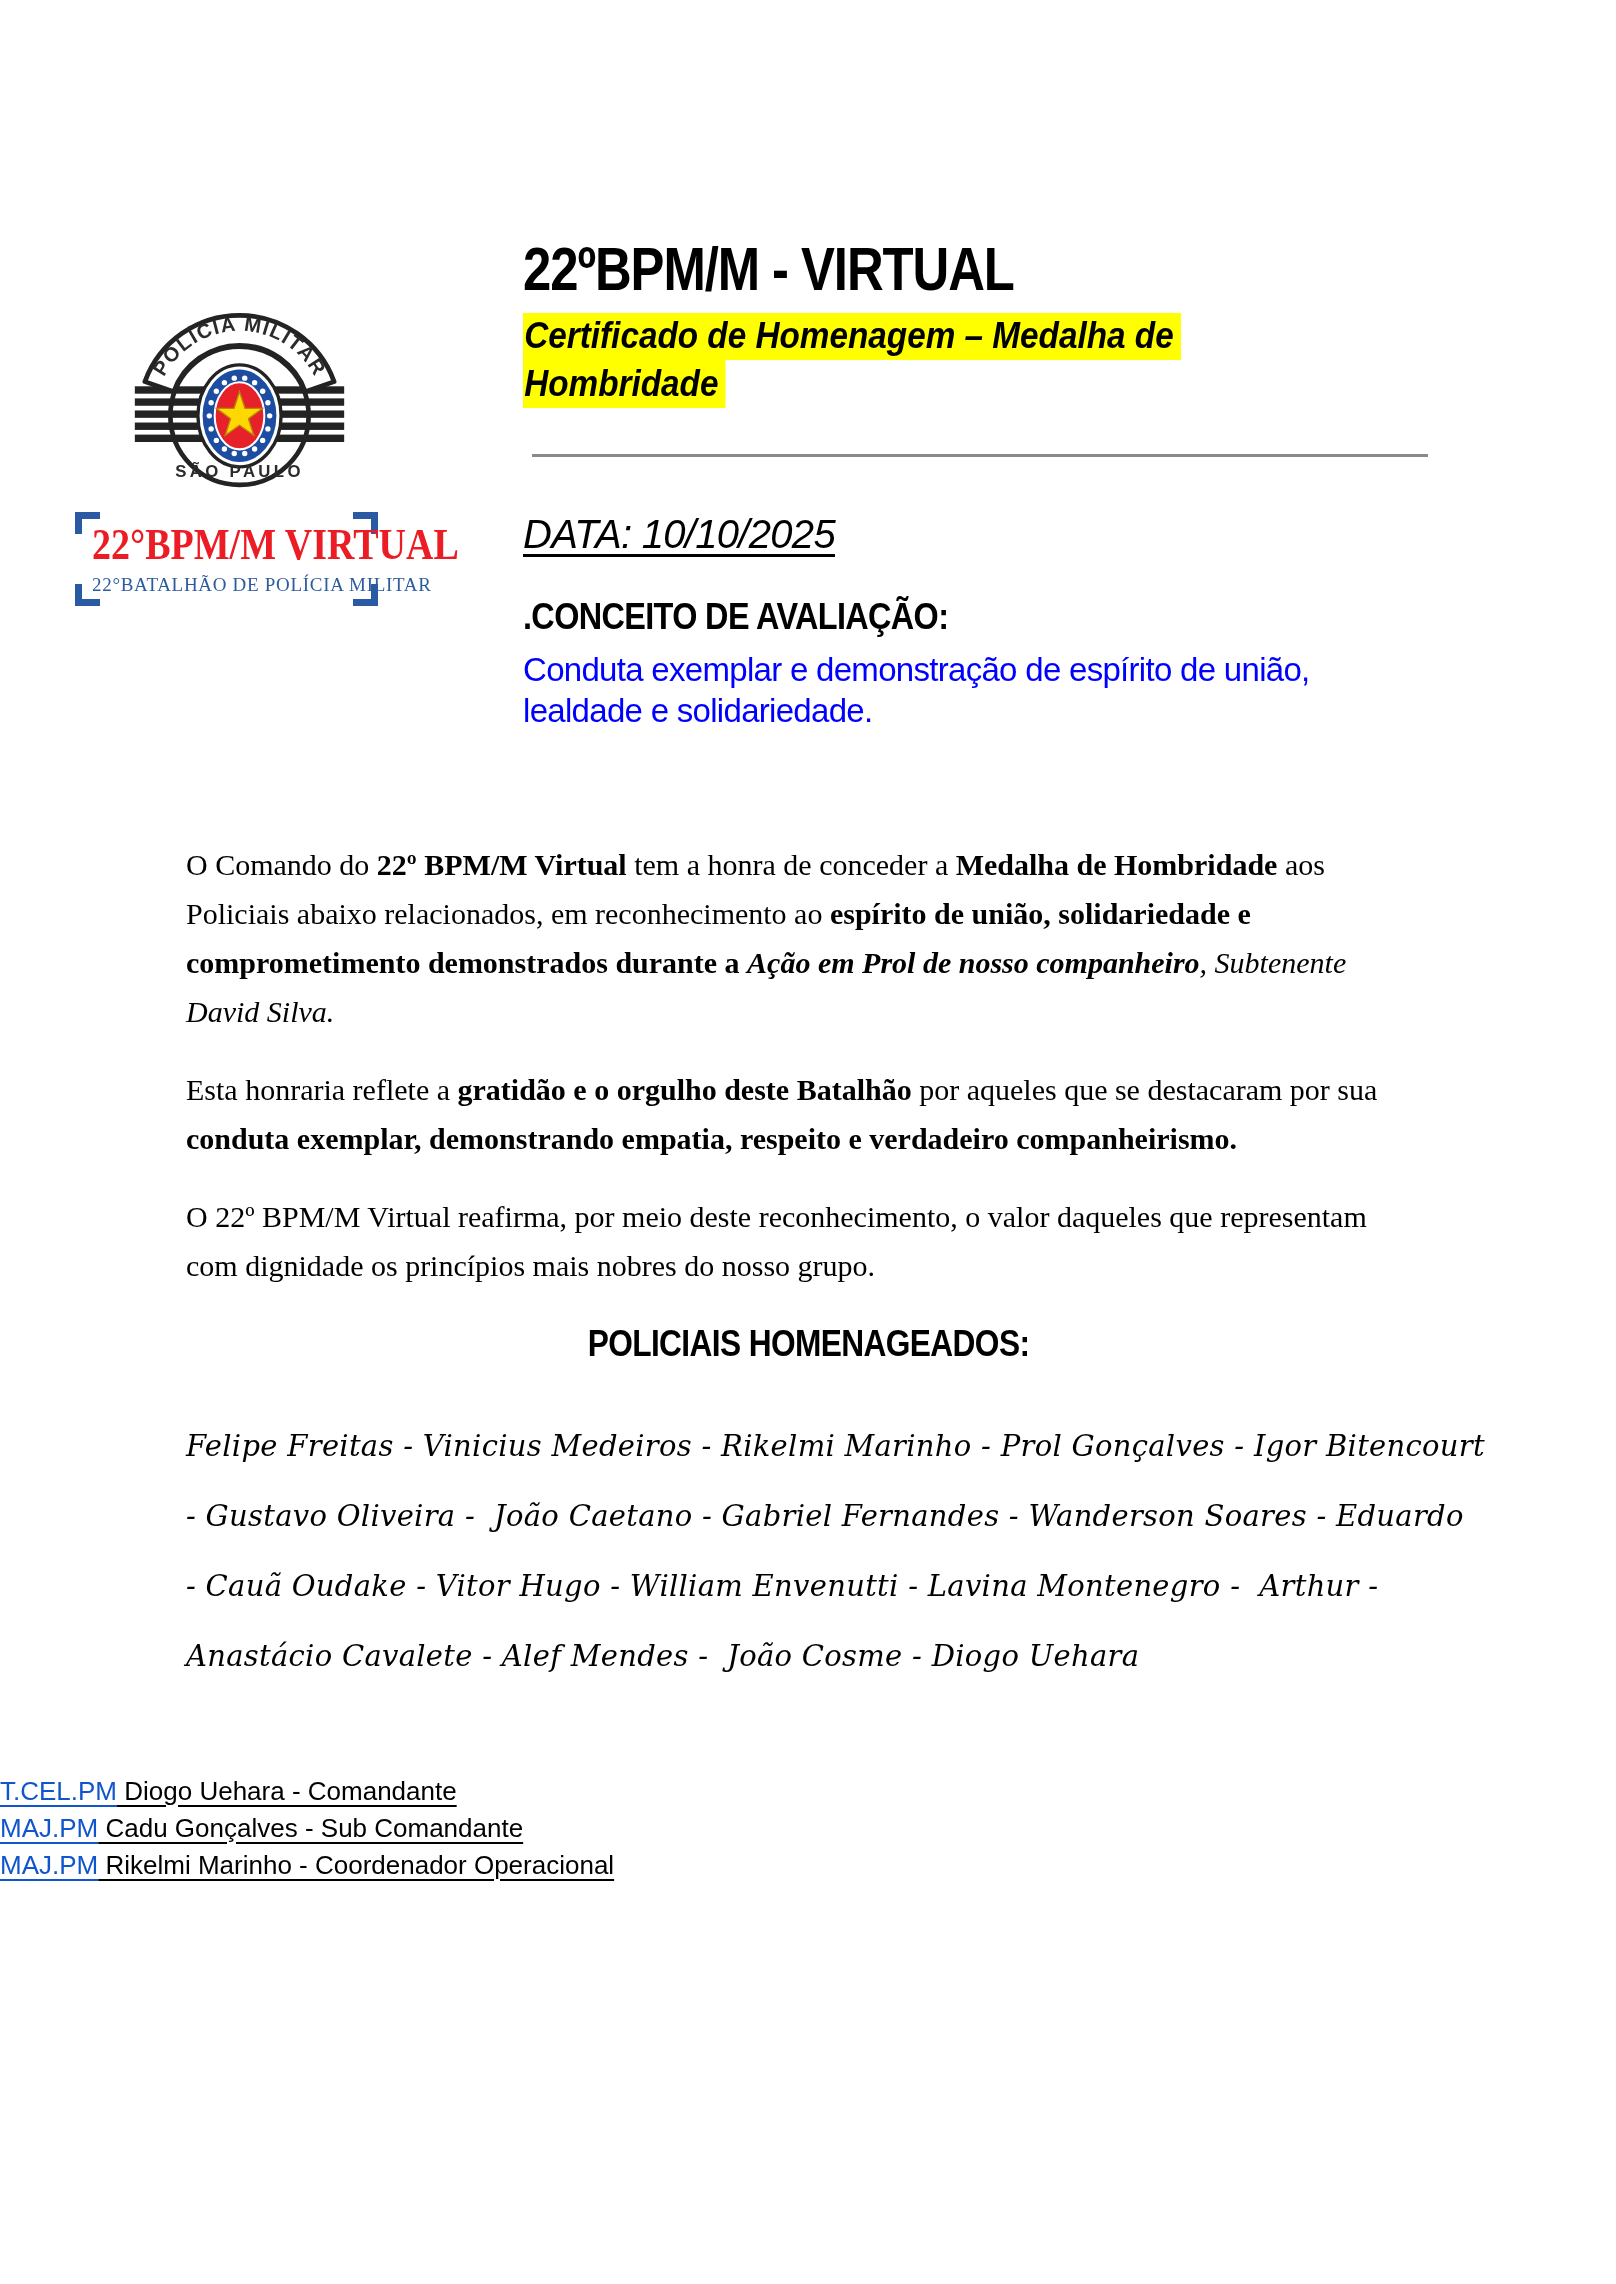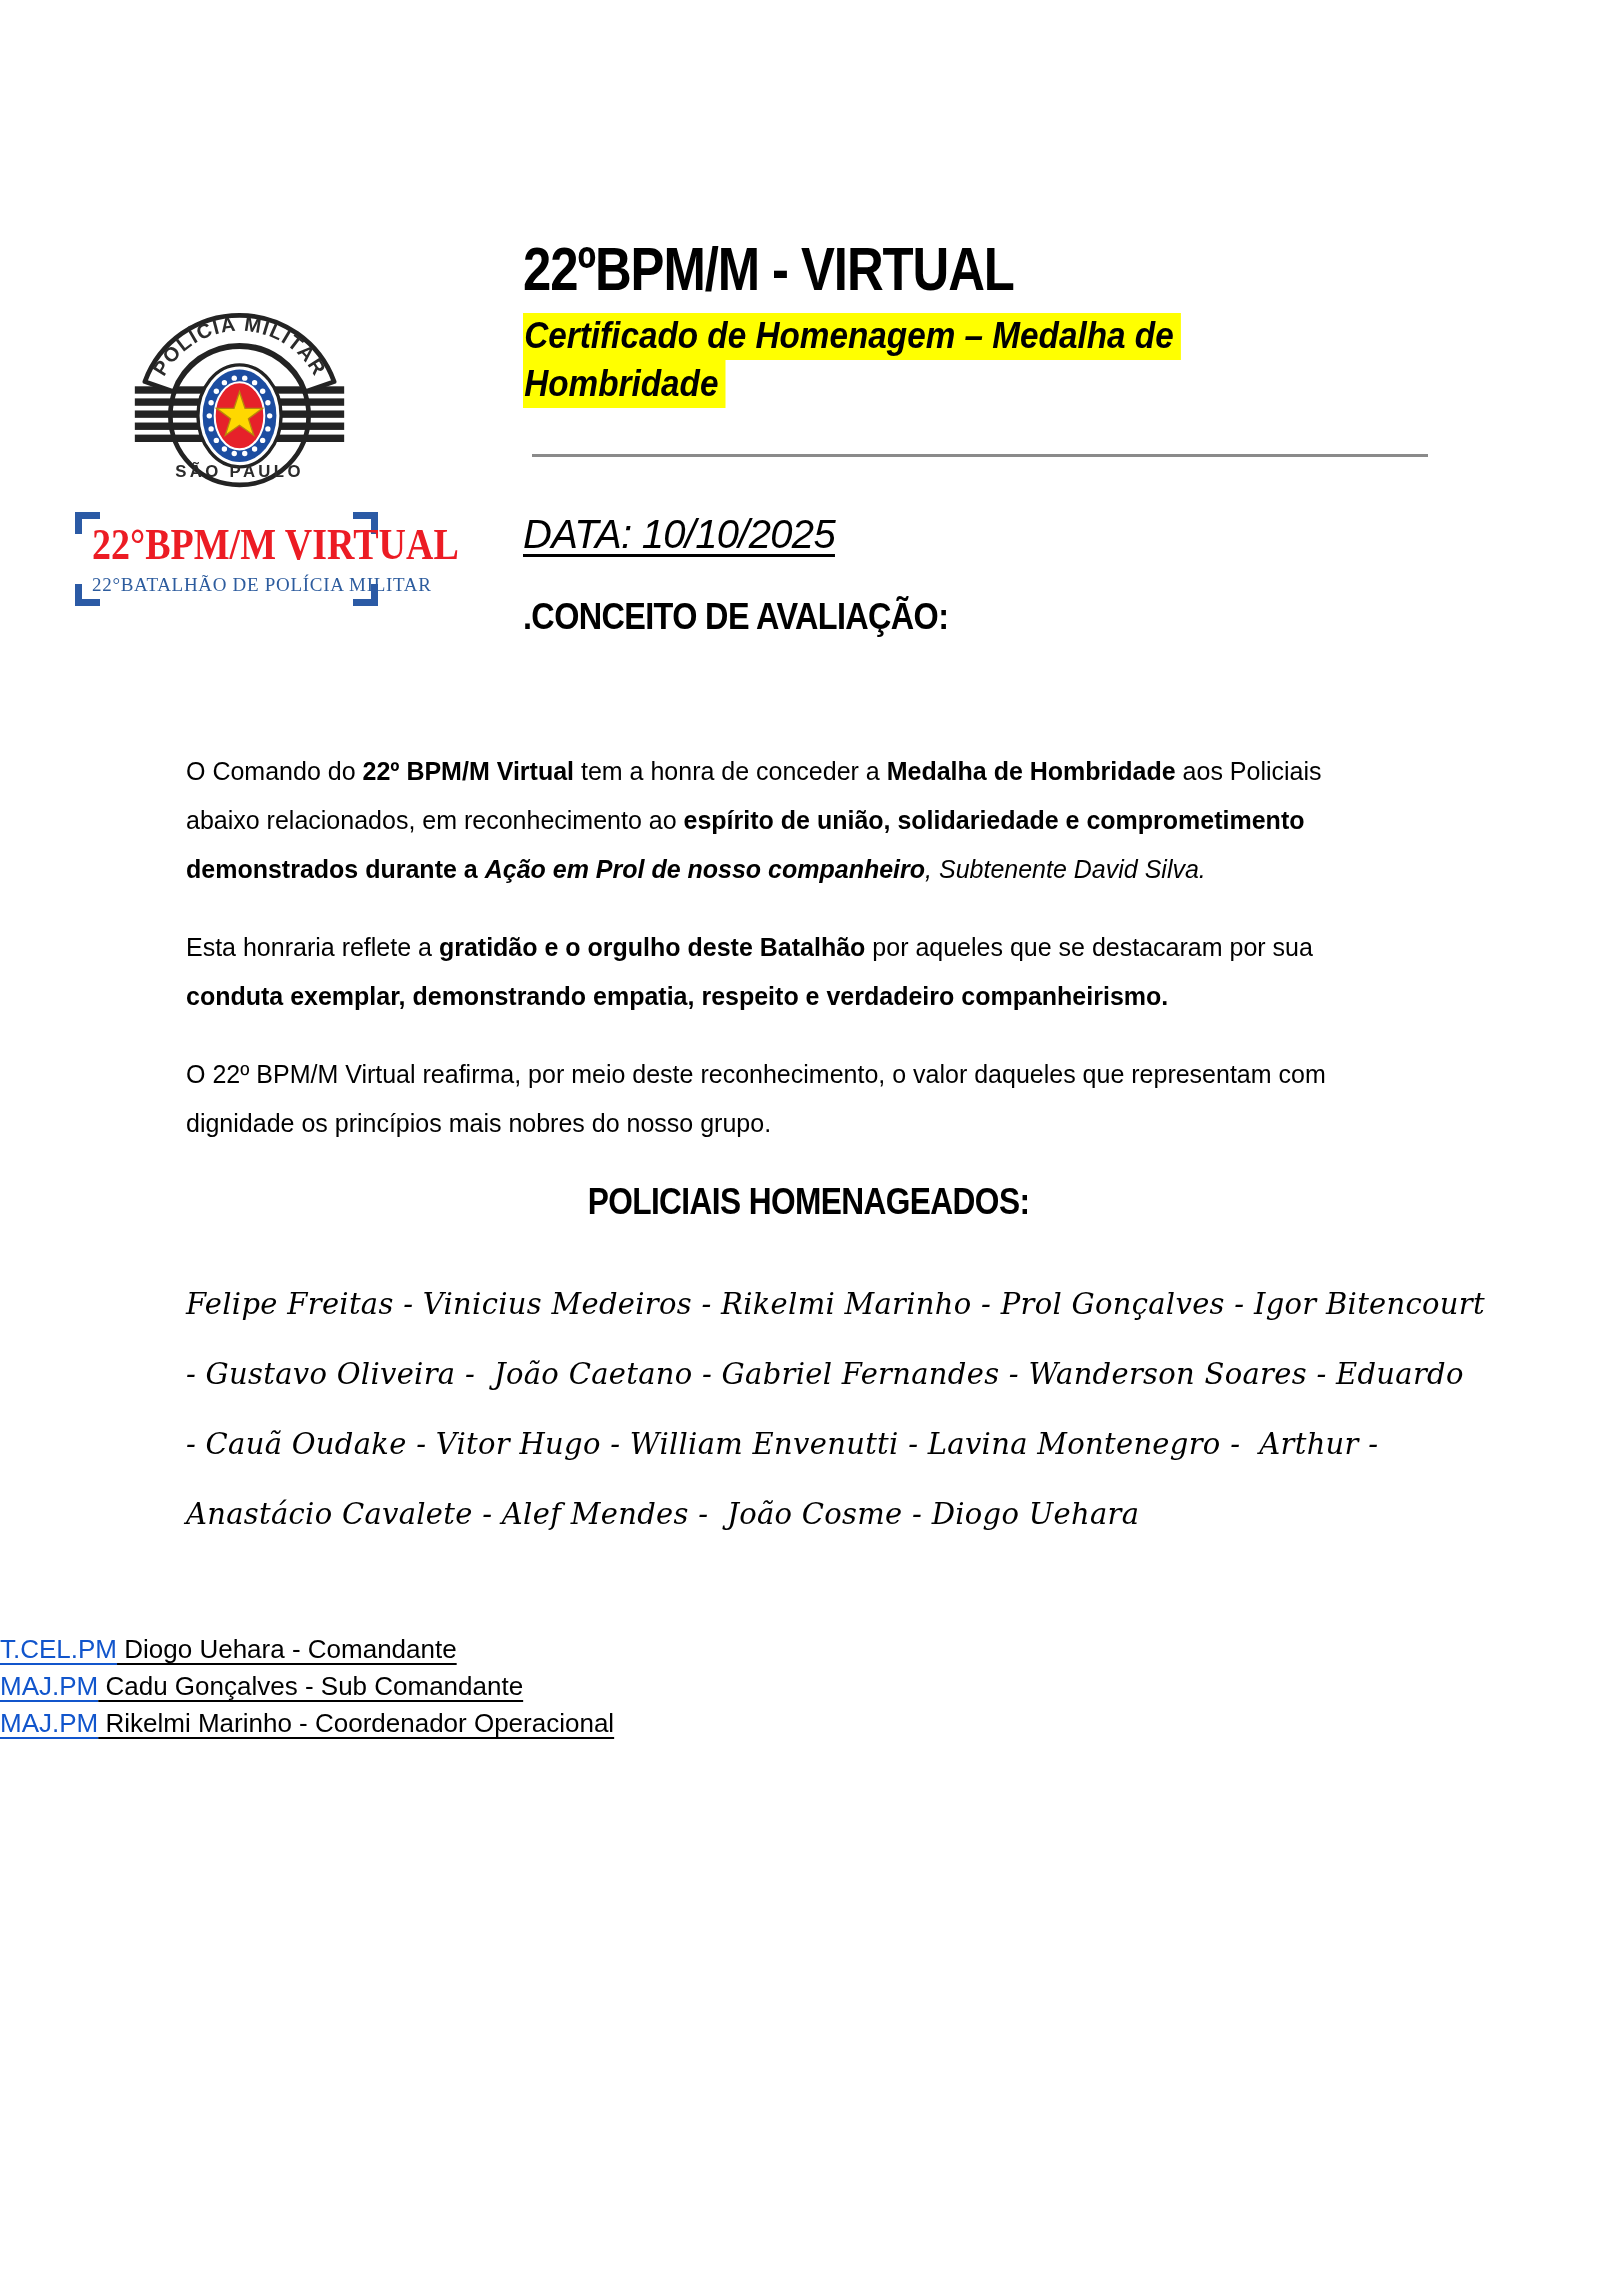--- a/index.html
+++ b/index.html
@@ -52,21 +52,21 @@
   .concept-label {
     margin-top:39px; font-size:36px; font-weight:700; letter-spacing:-0.7px;
     white-space:nowrap; transform:scaleX(.9); transform-origin:left top;
   }
   .concept-text {
     margin-top:10.4px; font-size:33px; line-height:41px; color:#0000FF;
     letter-spacing:-0.7px; width:911px;
   }
 
   
-  .body-block { margin:109px 0 0 186px; width:1198px; font-size:25px; line-height:49px; }
+  .body-block { margin:109px 0 0 186px; width:1198px; font-size:30px; line-height:49px;font-family:Liberation Serif, serif; }
   .body-block p { margin:0 0 29px 0; }
   .seg-b { font-weight:700; }
   .seg-i { font-style:italic; }
 
   .honorees-heading {
     margin-top:33px; text-align:center; font-size:36px; font-weight:700;
     letter-spacing:-0.7px; transform:scaleX(.88); transform-origin:center top;
   }
 
   .honorees {
@@ -159,20 +159,21 @@
       <div class="doc-subtitle">
         <span class="hl">Certificado de Homenagem – Medalha de</span><br>
         <span class="hl">Hombridade</span>
       </div>
 
       <div class="divider"></div>
 
       <div class="date-line">DATA: 10/10/2025</div>
 
       <div class="concept-label">.CONCEITO DE AVALIAÇÃO:</div>
+      <div class="concept-text">Conduta exemplar e demonstração de espírito de união, lealdade e solidariedade.</div>
     </div>
   </div>
 
   <div class="body-block">
     <p><span>O Comando do </span><span class="seg-b">22º BPM/M Virtual</span><span> tem a honra de conceder a </span><span class="seg-b">Medalha de Hombridade</span><span> aos Policiais abaixo relacionados, em reconhecimento ao </span><span class="seg-b">espírito de união, solidariedade e comprometimento demonstrados durante a </span><span class="seg-b seg-i">Ação em Prol de nosso companheiro</span><span class="seg-i">, </span><span class="seg-i">Subtenente David Silva</span><span class="seg-i">.</span></p>
     <p><span>Esta honraria reflete a </span><span class="seg-b">gratidão e o orgulho deste Batalhão</span><span> por aqueles que se destacaram por sua </span><span class="seg-b">conduta exemplar, demonstrando empatia, respeito e verdadeiro companheirismo.</span></p>
     <p><span>O 22º BPM/M Virtual reafirma, por meio deste reconhecimento, o valor daqueles que representam com dignidade os princípios mais nobres do nosso grupo.</span></p>
   </div>
 
   <div class="honorees-heading">POLICIAIS HOMENAGEADOS:</div>

